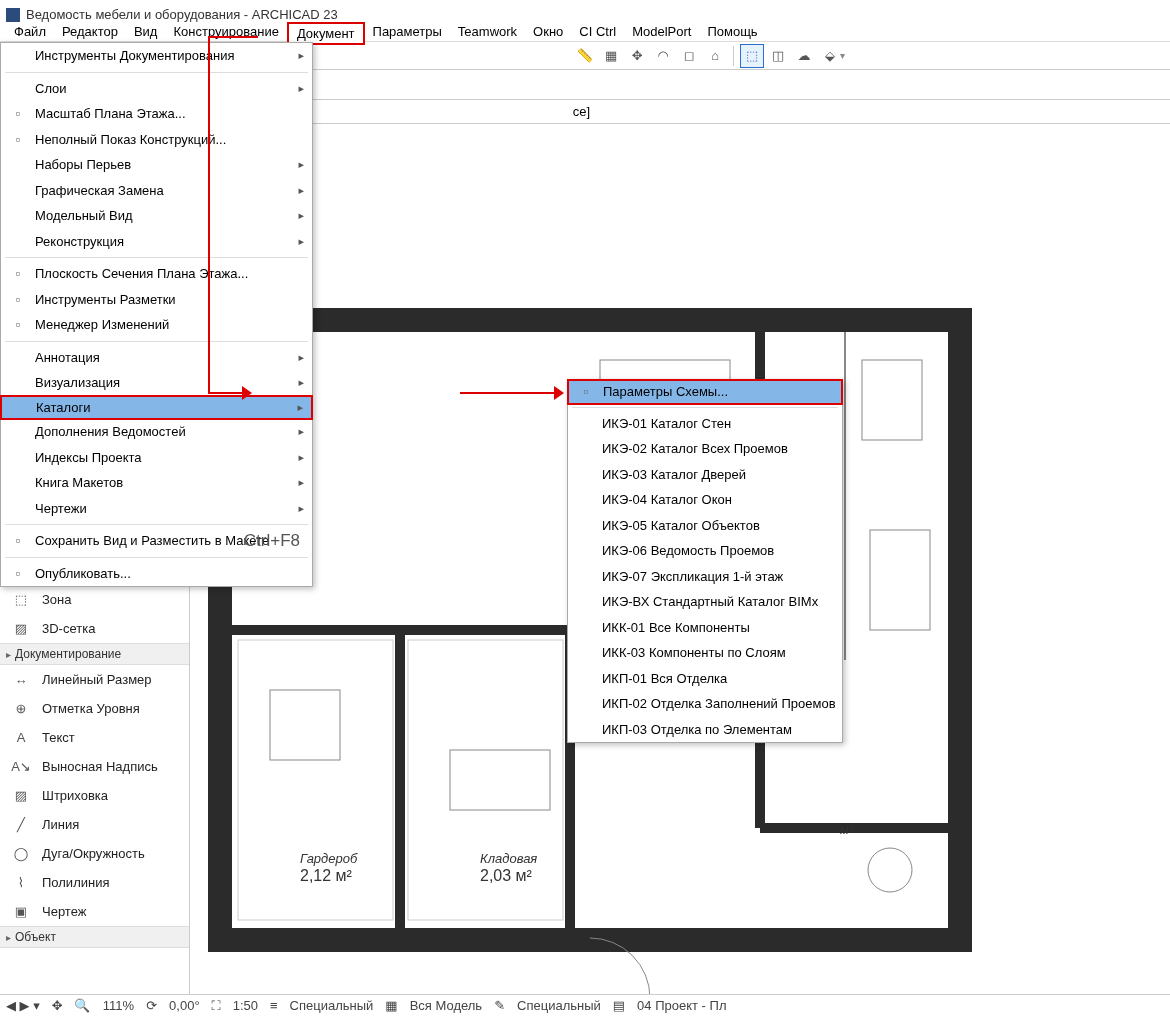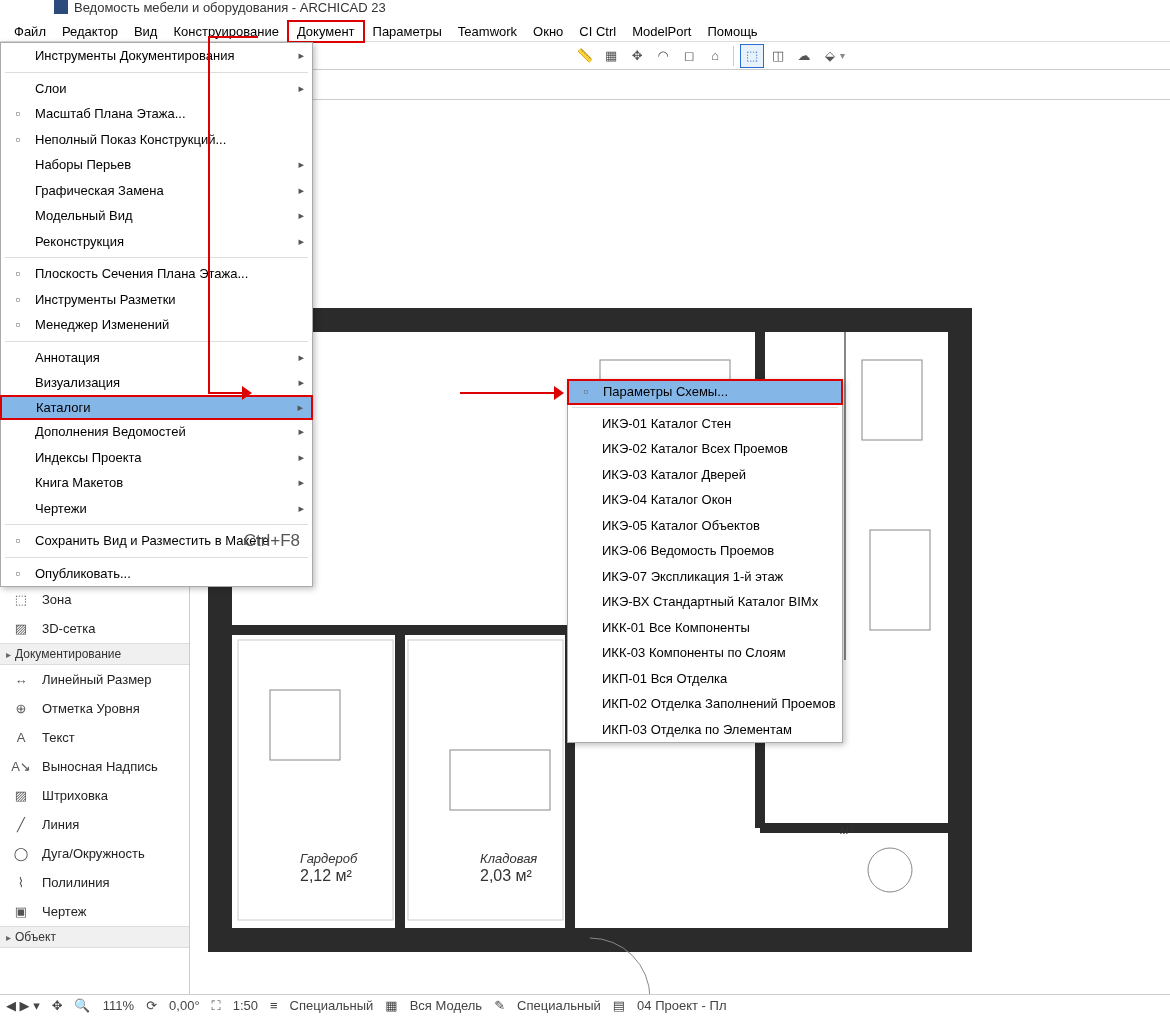--- a/index.html
+++ b/index.html
@@ -1,20 +1,20 @@
 <!DOCTYPE html>
 <html><head>
 <meta charset="utf-8">
 <style>
 * { box-sizing: border-box; margin: 0; padding: 0; font-family: "Segoe UI", Tahoma, sans-serif; font-size: 13px; }
 body { width: 1170px; height: 1016px; background: #fff; overflow: hidden; position: relative; }
-.titlebar { height: 22px; display: flex; align-items: flex-start; padding-left: 6px; background: #fff; margin-left: 48px; }
+.titlebar { height: 22px; display: flex; align-items: flex-end; padding-left: 6px; background: #fff; }
 .titlebar .logo { width: 14px; height: 14px; background: #2a4b7c; margin-right: 6px; display: inline-block; }
 .titlebar span { font-size: 13px; color: #333; }
-.menubar { height: 20px; display: flex; align-items: center; padding-left: 6px; gap: 0; border-bottom: 1px solid #ddd; }
+.menubar { height: 20px; display: flex; align-items: flex-start; padding-left: 6px; gap: 0; border-bottom: 1px solid #ddd; }
 .menubar .menu-item { padding: 2px 8px; font-size: 13px; color: #000; cursor: pointer; }
 .menubar .menu-item.active { background: #fff; border: 2px solid #d00; }
 .toolbar { height: 28px; display: flex; align-items: center; border-bottom: 1px solid #ccc; background: #fff; padding-left: 6px; gap: 2px; }
 .toolbar .tool-btn { width: 24px; height: 24px; display: flex; align-items: center; justify-content: center; color:#555; }
 .toolbar .tool-btn.blue-box { border:1px solid #2a6fd4; background:#e8f2fd; color:#2a6fd4;}
 .toolbar .sep { width:1px; height:20px; background:#ccc; margin:0 4px;}
 .toolbar .drop { font-size:10px; margin-left:-4px; color:#888;}
 .main { display: flex; height: calc(100% - 90px); }
 .sidebar { width: 190px; background: #fff; border-right: 1px solid #ccc; overflow-y:auto; }
 .section-head { background: #f0f0f0; padding: 3px 6px; font-size: 12px; color: #333; border-top: 1px solid #ddd; border-bottom: 1px solid #ddd; display:flex; align-items:center;}
@@ -220,20 +220,25 @@
         <span>Чертеж</span>
       </div>
 
     <div class="section-head">Объект</div>
   </div>
 
   <div class="canvas">
     <div class="optbar">
       <span style="font-size:11px;color:#666;margin-left:4px;">Основная:</span>
     </div>
+    <div class="tab-bar">
+      <span style="color:#666">▦</span>
+      <span>[1.</span>
+      <span style="margin-left:340px">се]</span>
+    </div>
 
     <svg class="bg" width="980" height="870">
 
       <rect x="30" y="190" width="740" height="620" fill="none" stroke="#2b2b2b" stroke-width="24"></rect>
 
       <line x1="210" y1="500" x2="210" y2="798" stroke="#2b2b2b" stroke-width="10"></line>
       <line x1="380" y1="500" x2="380" y2="798" stroke="#2b2b2b" stroke-width="10"></line>
       <line x1="42" y1="500" x2="570" y2="500" stroke="#2b2b2b" stroke-width="10"></line>
       <line x1="570" y1="202" x2="570" y2="698" stroke="#2b2b2b" stroke-width="10"></line>
       <line x1="570" y1="698" x2="758" y2="698" stroke="#2b2b2b" stroke-width="10"></line>

